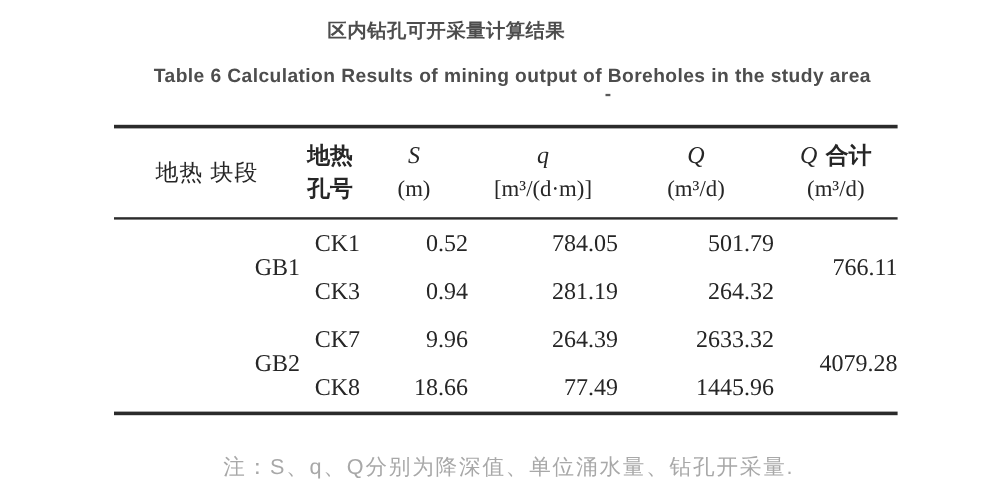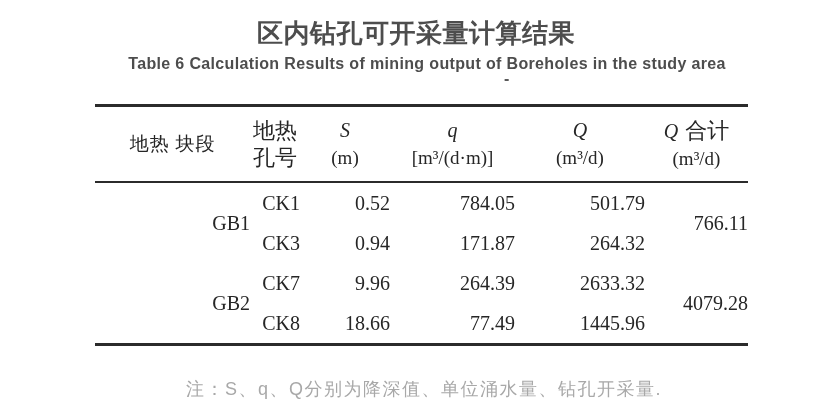--- a/index.html
+++ b/index.html
@@ -11,25 +11,24 @@
     overflow: hidden;
     font-family: "Liberation Serif", serif;
   }
   .title-zh {
     position: absolute;
     top: 16px;
     left: 372px;
     transform: translateX(-50%);
     font-family: "Liberation Sans", sans-serif;
     font-weight: bold;
-    font-size: 26px;
+    font-size: 16px;
     letter-spacing: 0.5px;
     color: #4d4d4d;
     white-space: nowrap;
-    margin-left: 44px;
   }
   .title-en {
     position: absolute;
     top: 55px;
     left: 427px;
     transform: translateX(-50%);
     font-family: "Liberation Sans", sans-serif;
     font-weight: bold;
     font-size: 16px;
     letter-spacing: 0.35px;
@@ -69,21 +68,21 @@
     padding: 0;
     text-align: right;
     vertical-align: middle;
     font-size: 20px;
   }
   .h-line { line-height: 27px; font-size: 19px; }
   .h-sym  { font-style: italic; font-size: 20px; }
   .h-suffix { margin-left: 7px; }
   .h-unit { font-size: 19px; line-height: 27px; }
   .h-block { font-size: 19px; letter-spacing: 1px; white-space: nowrap; }
-  .h-cjk { font-size: 22px; }
+  .h-cjk { font-size: 19px; font-weight: bold; }
   .footnote {
     position: absolute;
     top: 377px;
     left: 424px;
     transform: translateX(-50%);
     font-family: "Liberation Sans", sans-serif;
     font-size: 18px;
     letter-spacing: 1.5px;
     color: #a8a8a8;
     white-space: nowrap;
@@ -141,21 +140,21 @@
         <td rowspan="2">GB1</td>
         <td>CK1</td>
         <td>0.52</td>
         <td>784.05</td>
         <td>501.79</td>
         <td rowspan="2">766.11</td>
       </tr>
       <tr>
         <td>CK3</td>
         <td>0.94</td>
-        <td>171.87</td>
+        <td>281.19</td>
         <td>264.32</td>
       </tr>
       <tr>
         <td rowspan="2">GB2</td>
         <td>CK7</td>
         <td>9.96</td>
         <td>264.39</td>
         <td>2633.32</td>
         <td rowspan="2">4079.28</td>
       </tr>

